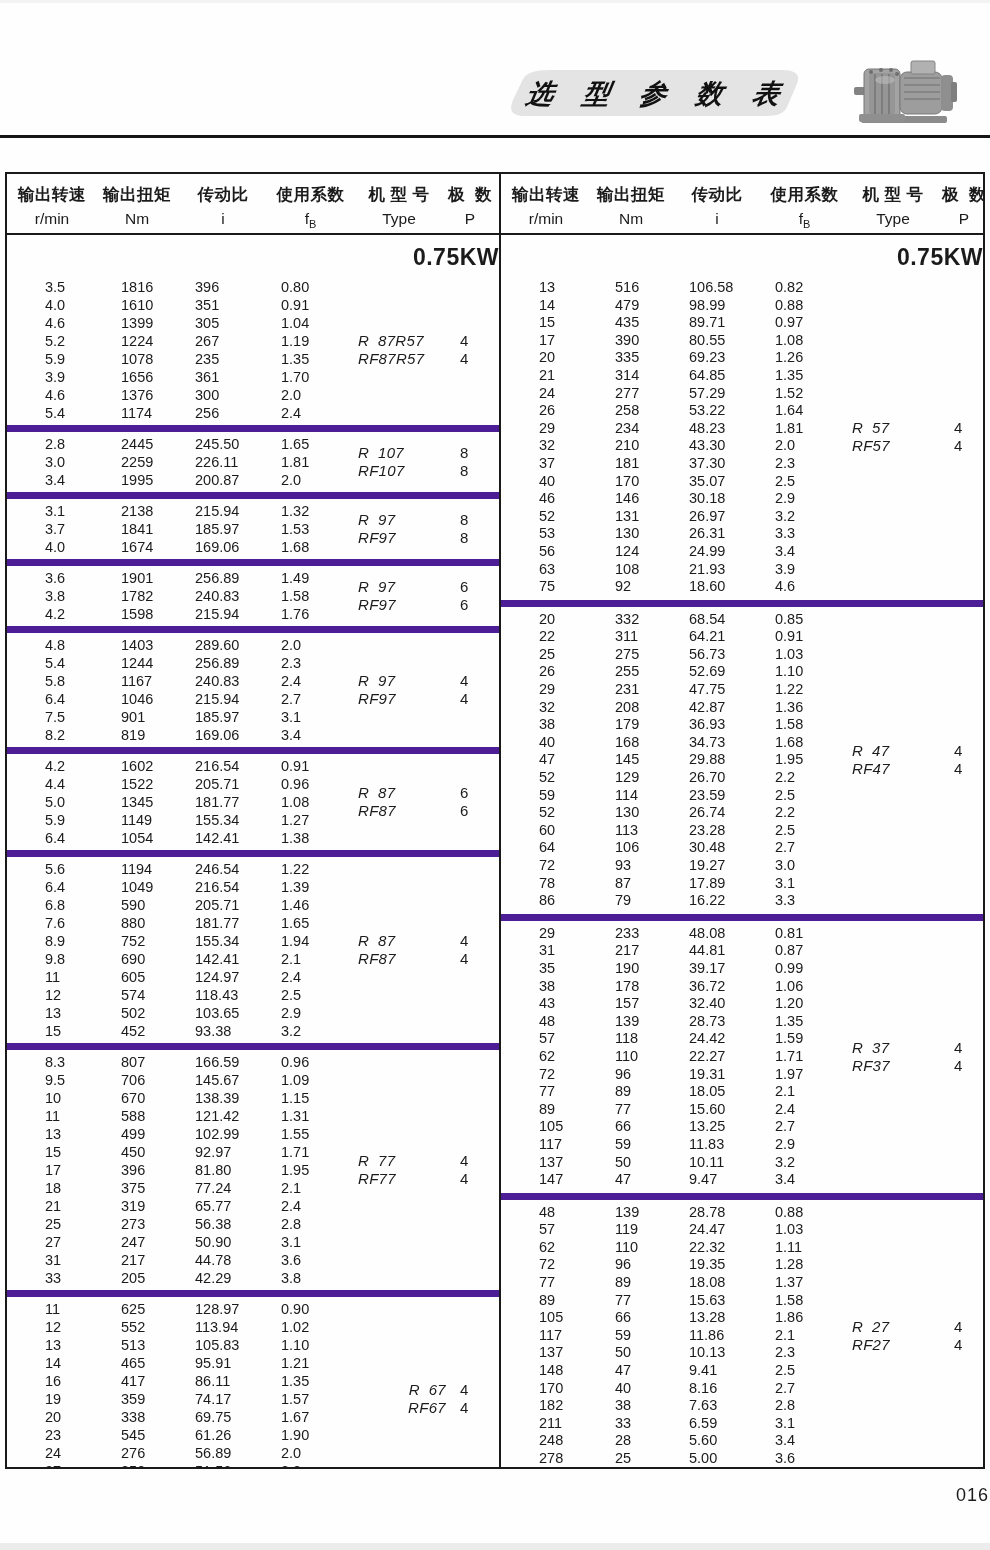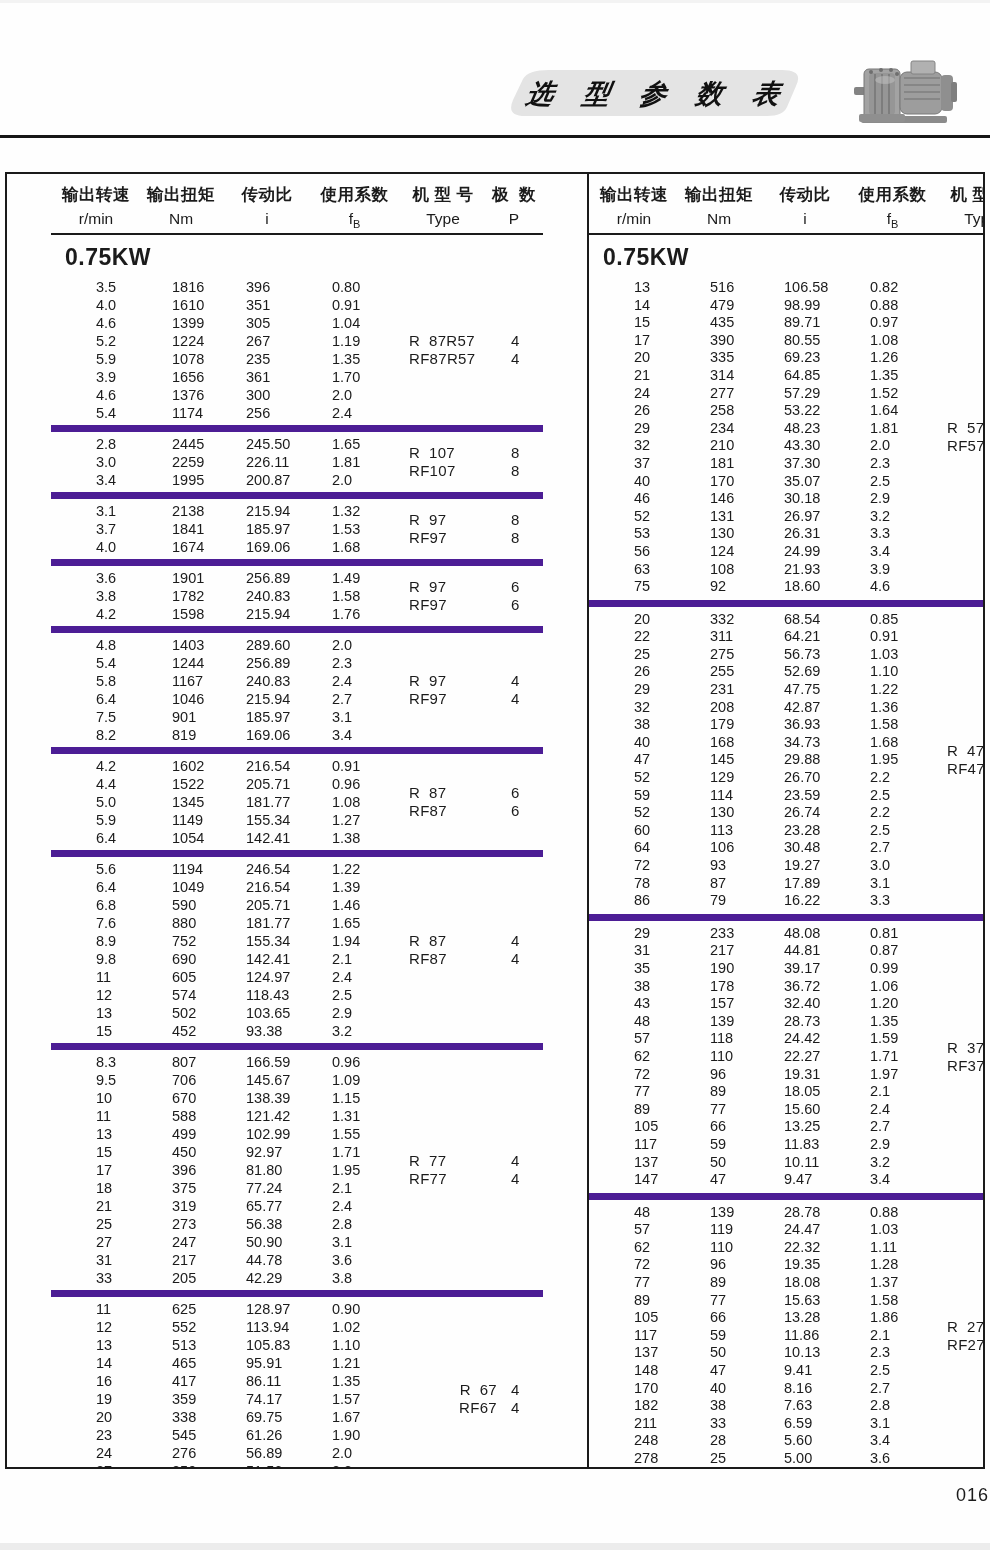--- a/index.html
+++ b/index.html
@@ -11,43 +11,43 @@
   
   .banner{position:absolute;left:505px;top:69px;width:302px;height:48px;}
   .banner svg{display:block;}
   .motor{position:absolute;left:851px;top:56px;width:114px;height:72px;}
 
   .head-rule{position:absolute;left:0;top:135px;width:990px;height:3px;background:#161616;}
 
   
   .tables{position:absolute;left:5px;top:172px;width:980px;height:1297px;
           border:2px solid #1a1a1a;box-sizing:border-box;display:flex;overflow:hidden;}
-  .half{width:492px;box-sizing:border-box;margin-left:44px;--cols:90px 80px 92px 83px 94px 48px;}
+  .half{width:492px;box-sizing:border-box;--cols:90px 80px 92px 83px 94px 48px;}
   .half.right{width:484px;border-left:2px solid #1a1a1a;}
   #half-left{--rh:18px;--gp:3px;}
   #half-right{--rh:17.6px;--gp:4px;}
 
   .thead{display:grid;grid-template-columns:var(--cols);height:61px;
          border-bottom:2px solid #1a1a1a;box-sizing:border-box;padding-top:8px;}
   .th{text-align:center;}
   .th-cn{font-size:16.5px;font-weight:600;letter-spacing:.5px;line-height:24px;white-space:pre;}
   .th-unit{font-size:15.5px;line-height:24px;margin-top:1px;}
   .th-unit sub{font-size:11px;}
 
   .kw-heading{font-size:23px;font-weight:bold;margin:7px 0 3px 14px;height:30px;line-height:30px;
-              letter-spacing:.5px;}
-
-  .group{display:grid;grid-template-columns:var(--cols);padding:var(--gp) 7px;}
+              letter-spacing:.5px;text-align:right;}
+
+  .group{display:grid;grid-template-columns:var(--cols);padding:var(--gp) 0;}
   .group + .group{border-top:7px solid #4c1d95;}
   .cell{height:var(--rh);line-height:var(--rh);font-size:14.5px;white-space:pre;}
   .cell.c1{grid-column:1;padding-left:38px;}
   .cell.c2{grid-column:2;padding-left:24px;}
   .cell.c3{grid-column:3;padding-left:18px;}
   .cell.c4{grid-column:4;padding-left:12px;}
-  .typecell{grid-column:5;align-self:center;padding-left:6px;}
+  .typecell{grid-column:5;align-self:center;padding-left:6px;font-style:italic;}
   .typeline{height:18px;line-height:18px;font-size:15px;white-space:pre;letter-spacing:.3px;}
   .polecell{grid-column:6;align-self:center;padding-left:14px;}
   .poleline{height:18px;line-height:18px;font-size:15px;}
 
   .pagenum{position:absolute;right:1px;top:1485px;font-size:18px;letter-spacing:1px;color:#1b1b1b;}
 </style>
 </head>
 <body>
 
 <div class="page">

